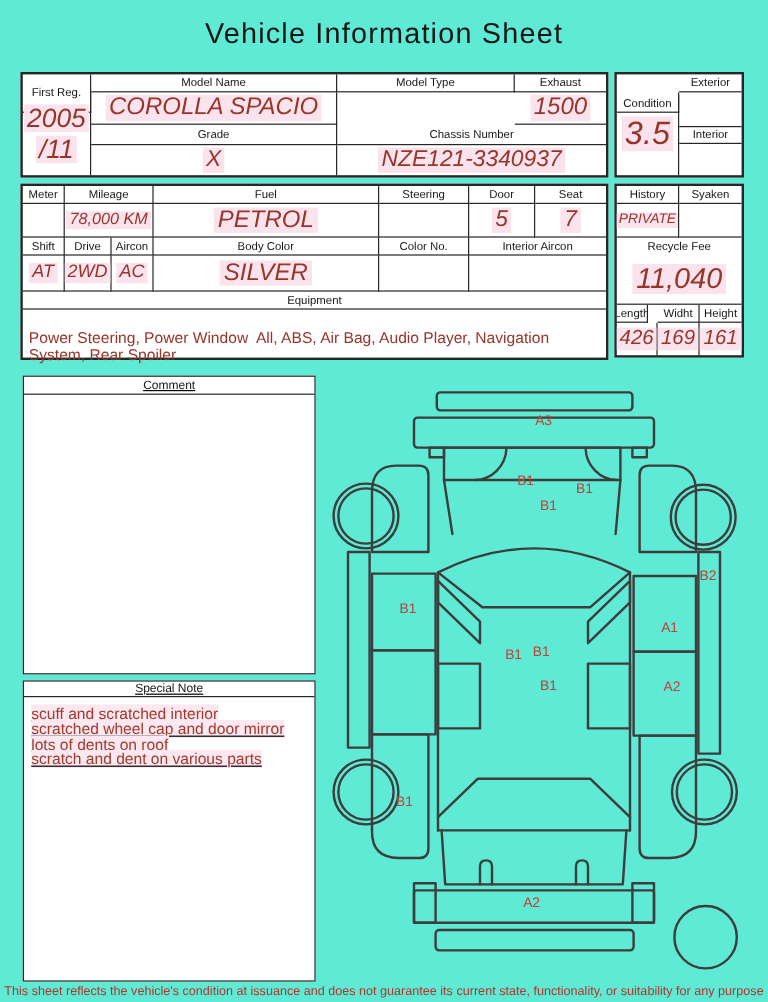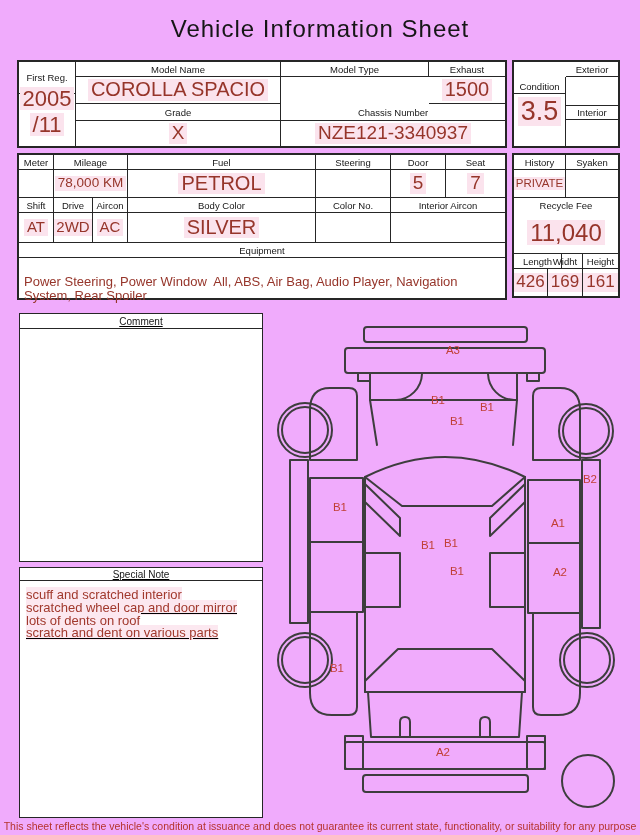--- a/index.html
+++ b/index.html
@@ -1,27 +1,27 @@
 <!DOCTYPE html>
 <html><head>
 <meta charset="utf-8">
 <style>
   html,body{margin:0;padding:0;background:#fff;}
-  .sheet{position:relative;width:640px;height:835px;background:#f0abfc;
+  .sheet{position:relative;width:640px;height:835px;background:#5eead4;
          font-family:"Liberation Sans",sans-serif;overflow:hidden;}
   .title{position:absolute;top:15px;left:0;width:100%;text-align:center;
          font-size:24px;color:#161616;letter-spacing:1px;}
   .box{position:absolute;border:2px solid #262626;box-sizing:border-box;background:#fff;}
   .bthin{border-width:1.5px;text-decoration:underline;}
   .c{position:absolute;box-sizing:border-box;display:flex;align-items:center;
      justify-content:center;overflow:hidden;text-align:center;}
   .hdr{font-size:9.5px;color:#161616;}
   .br{border-right:1px solid #262626;}
   .bb{border-bottom:1px solid #262626;}
-  .red{color:#96352a;}
+  .red{color:#96352a;font-style:italic;}
   .pk{background:#fbe3ed;padding:0 3px;line-height:1.08;display:inline-block;}
   .eqp{align-items:flex-start;justify-content:flex-start;text-align:left;
        padding:2px 5px;font-size:13px;line-height:13.5px;white-space:pre-wrap;color:#96352a;}
   .boxhdr{display:flex;align-items:center;justify-content:center;
           font-size:10px;color:#161616;border-bottom:1px solid #262626;}
   .notes{padding:8px 6px 0 6px;}
   .note-line{font-size:13px;line-height:12.8px;color:#a1392d;}
   .note-line span{background:#fce8f0;}
   .footer{position:absolute;top:820px;left:0;width:100%;text-align:center;
           font-size:10.5px;color:#b5342c;}
@@ -130,21 +130,21 @@
     <div class="c red br bb" style="left:0;top:15px;width:52px;height:28px;font-size:11.5px">
         <span class="pk">PRIVATE</span>
       </div>
     <div class="c red bb" style="left:52px;top:15px;width:52px;height:28px;font-size:11.5px"></div>
 
     <div class="c hdr" style="left:0;top:43px;width:104px;height:14px">Recycle Fee</div>
     <div class="c red bb" style="left:0;top:57px;width:104px;height:42px;font-size:24px">
         <span class="pk">11,040</span>
       </div>
 
-    <div class="c hdr br bb" style="left:0;top:99px;width:48px;height:15px">Length</div>
+    <div class="c hdr br bb" style="left:0;top:99px;width:26px;height:15px">Length</div>
     <div class="c hdr br bb" style="left:34px;top:99px;width:35px;height:15px">Widht</div>
     <div class="c hdr bb" style="left:69px;top:99px;width:35px;height:15px">Height</div>
     <div class="c red br" style="left:0;top:114px;width:34px;height:27px;font-size:17px">
         <span class="pk">426</span>
       </div>
     <div class="c red br" style="left:34px;top:114px;width:35px;height:27px;font-size:17px">
         <span class="pk">169</span>
       </div>
     <div class="c red" style="left:69px;top:114px;width:35px;height:27px;font-size:17px">
         <span class="pk">161</span>

